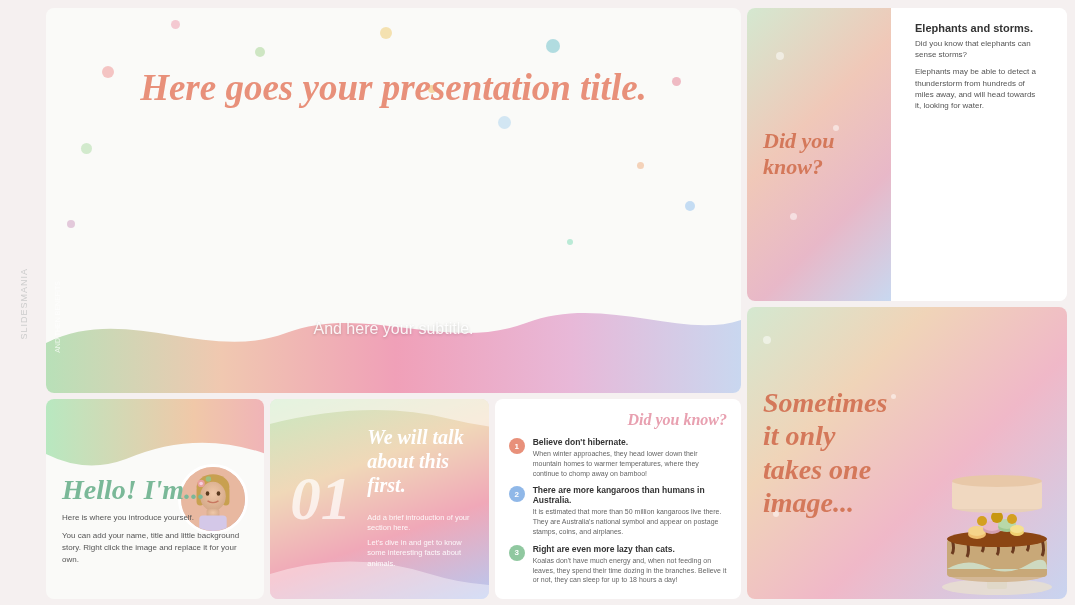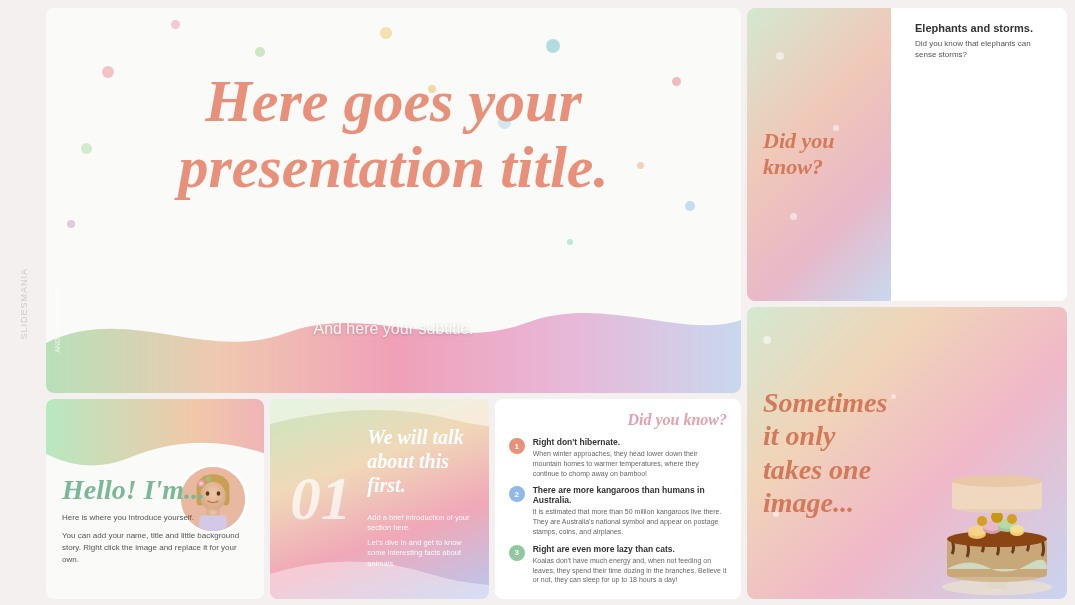--- a/index.html
+++ b/index.html
@@ -65,21 +65,21 @@
       top: 0; left: 0; right: 0; bottom: 0;
     }
 
     .slide-main .dots-bg span {
       position: absolute;
       border-radius: 50%;
       opacity: 0.6;
     }
 
     .main-title {
-      font-size: 60px;
+      font-size: 37px;
       font-weight: 900;
       color: #e8907a;
       text-align: center;
       font-style: italic;
       font-family: Georgia, serif;
       z-index: 2;
       margin-top: 60px;
       line-height: 1.1;
       padding: 0 40px;
     }
@@ -452,20 +452,21 @@
         <div class="didyouknow1-left">
 
           <span class="dot" style="width:8px;height:8px;background:rgba(255,255,255,0.5);top:15%;left:20%;"></span>
           <span class="dot" style="width:6px;height:6px;background:rgba(255,255,255,0.5);top:40%;left:60%;"></span>
           <span class="dot" style="width:7px;height:7px;background:rgba(255,255,255,0.5);top:70%;left:30%;"></span>
           <h2>Did you know?</h2>
         </div>
         <div class="didyouknow1-right">
           <h3>Elephants and storms.</h3>
           <p>Did you know that elephants can sense storms?</p>
+          <p>Elephants may be able to detect a thunderstorm from hundreds of miles away, and will head towards it, looking for water.</p>
         </div>
       </div>
 
       <div class="slide-small slide-sometimes">
 
         <span class="dot" style="width:8px;height:8px;background:rgba(255,255,255,0.5);top:10%;left:5%;"></span>
         <span class="dot" style="width:6px;height:6px;background:rgba(255,255,255,0.5);top:70%;left:8%;"></span>
         <span class="dot" style="width:5px;height:5px;background:rgba(255,255,255,0.5);top:30%;left:45%;"></span>
 
         <div class="sometimes-left">
@@ -580,21 +581,21 @@
         <svg class="wave-section-bottom" viewBox="0 0 330 50" preserveAspectRatio="none" xmlns="http://www.w3.org/2000/svg">
           <path d="M0,25 Q80,0 160,25 Q240,50 330,20 L330,50 L0,50 Z" fill="white" opacity="0.4"></path>
         </svg>
       </div>
 
       <div class="slide-didyouknow2">
         <div class="didyouknow2-title">Did you know?</div>
         <div class="fact-item">
           <div class="fact-number orange">1</div>
           <div class="fact-text">
-            <h4>Right don't hibernate.</h4>
+            <h4>Believe don't hibernate.</h4>
             <p>When winter approaches, they head lower down their mountain homes to warmer temperatures, where they continue to chomp away on bamboo!</p>
           </div>
         </div>
         <div class="fact-item">
           <div class="fact-number blue">2</div>
           <div class="fact-text">
             <h4>There are more kangaroos than humans in Australia.</h4>
             <p>It is estimated that more than 50 million kangaroos live there. They are Australia's national symbol and appear on postage stamps, coins, and airplanes.</p>
           </div>
         </div>

